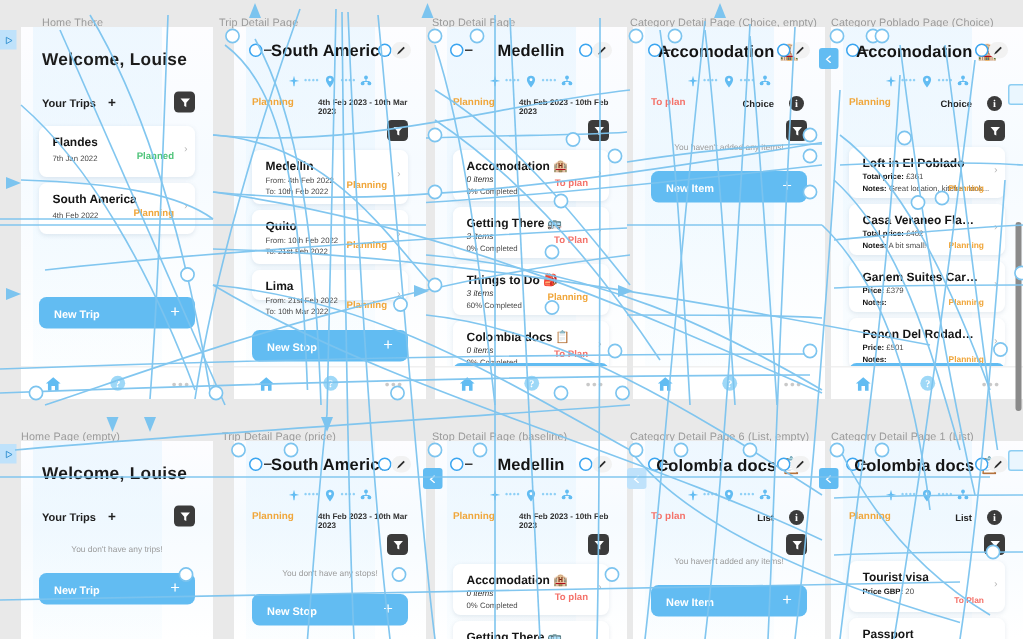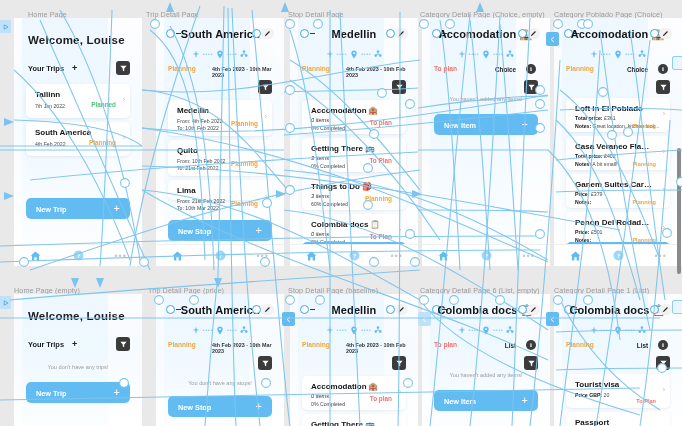--- a/index.html
+++ b/index.html
@@ -196,21 +196,21 @@
   #scrollbar {
     position:absolute; right:1px; top:148px; width:4px; height:126px;
     background:#8a8a8a; border-radius:2px;
   }
 </style>
 </head>
 <body>
 
 <div id="canvas">
 
-  <div class="frame-label" style="left:28px; top:10px;">Home Page</div>
+  <div class="frame-label" style="left:28px; top:10px;">Home There</div>
   <div class="frame-label" style="left:146px; top:10px;">Trip Detail Page</div>
   <div class="frame-label" style="left:288px; top:10px;">Stop Detail Page</div>
   <div class="frame-label" style="left:420px; top:10px;">Category Detail Page (Choice, empty)</div>
   <div class="frame-label" style="left:554px; top:10px;">Category Poblado Page (Choice)</div>
 
   <div class="phone" style="left:14px; top:18px; width:128px; height:248px;">
     <div class="phone-body">
       <div class="tint"></div>
       <div class="hp-title">Welcome, Louise</div>
 
@@ -218,21 +218,21 @@
         <span class="yourtrips-label">Your Trips</span>
         <span class="plus-small">+</span>
         <span class="filter-btn">
           <svg viewBox="0 0 10 10">
               <polygon points="0.5,1 9.5,1 6,5 6,9 4,8 4,5" fill="#ffffff"></polygon>
             </svg>
         </span>
       </div>
 
       <div class="card" style="top:66px; height:34px;">
-        <div class="card-title">Tallinn</div>
+        <div class="card-title">Flandes</div>
         <div class="card-sub" style="top:19px;">7th Jan 2022</div>
         <div class="card-status st-planned" style="top:17px;">Planned</div>
         <div class="chev" style="top:12px;">›</div>
       </div>
       <div class="card" style="top:104px; height:34px;">
         <div class="card-title">South America</div>
         <div class="card-sub" style="top:19px;">4th Feb 2022</div>
         <div class="card-status st-planning" style="top:17px;">Planning</div>
         <div class="chev" style="top:12px;">›</div>
       </div>

